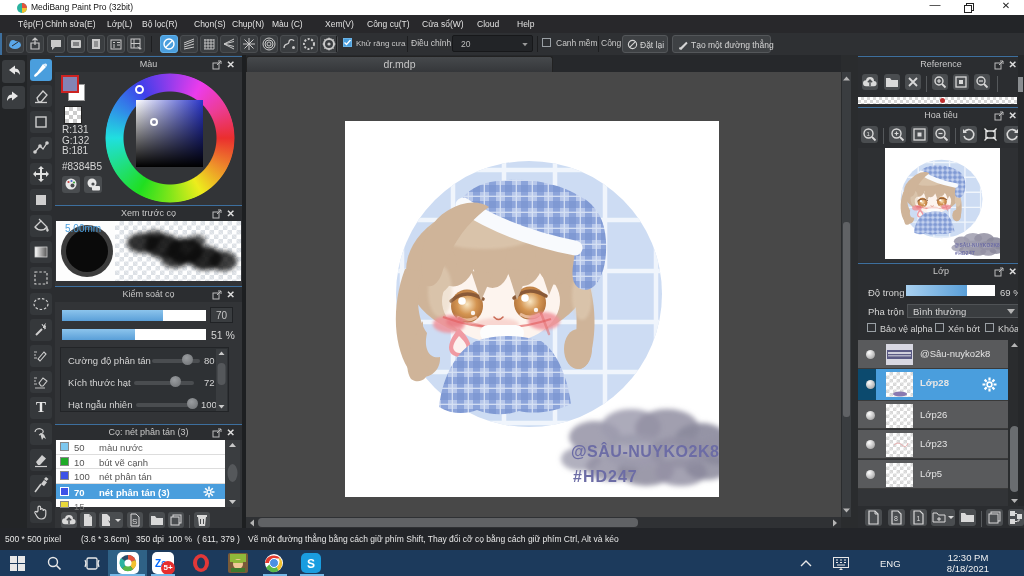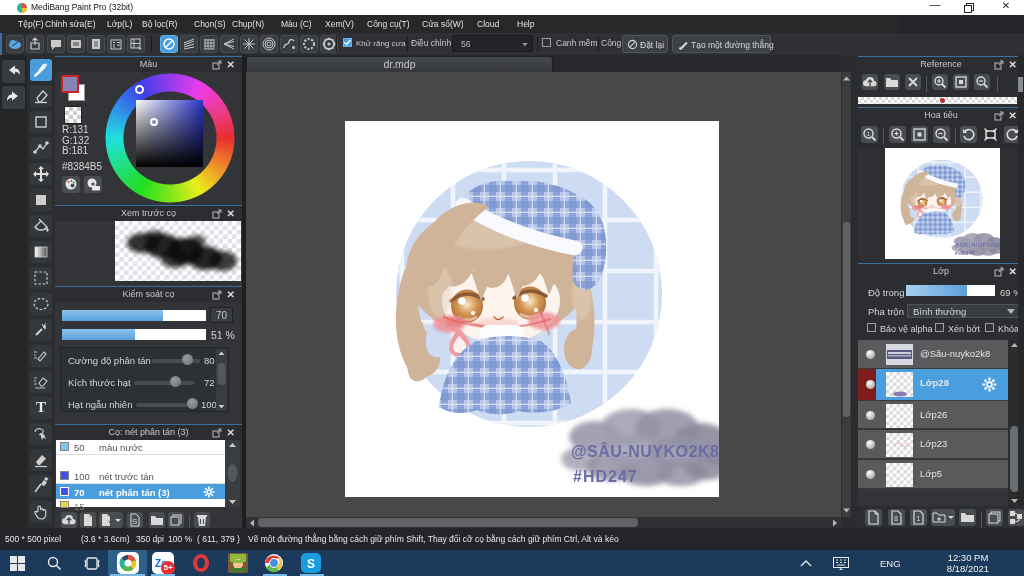--- a/index.html
+++ b/index.html
@@ -56,21 +56,21 @@
       </svg>
     <span class="winbtn" style="left:999px;width:14px;top:0px">✕</span>
   </div>
   <div id="menubar">
     <span style="left:18px">Tệp(F)</span>
     <span style="left:45px">Chỉnh sửa(E)</span>
     <span style="left:107px">Lớp(L)</span>
     <span style="left:142px">Bộ lọc(R)</span>
     <span style="left:194px">Chọn(S)</span>
     <span style="left:232px">Chụp(N)</span>
-    <span style="left:281px">Màu (C)</span>
+    <span style="left:272px">Màu (C)</span>
     <span style="left:325px">Xem(V)</span>
     <span style="left:367px">Công cụ(T)</span>
     <span style="left:422px">Cửa sổ(W)</span>
     <span style="left:477px">Cloud</span>
     <span style="left:517px">Help</span>
   </div>
   <div id="toolbar">
 
     <div class="tbtn" style="left:6px"><svg width="16" height="16" viewBox="0 0 16 16">
           <ellipse cx="8" cy="9" rx="6" ry="4" fill="#5aa7e8"></ellipse>
@@ -138,21 +138,21 @@
           <path d="M8 1.5 v2 M8 12.5 v2 M1.5 8 h2 M12.5 8 h2 M3.4 3.4 l1.4 1.4 M11.2 11.2 l1.4 1.4 M12.6 3.4 l-1.4 1.4 M4.8 11.2 l-1.4 1.4" stroke="#c9c9c9"></path>
         </svg></div>
     <div class="tsep" style="left:336px"></div>
     <span class="abs" style="left:343px;top:5px"><span class="chk" style="background:#4a9edd;border-color:#6ab4e8;position:relative"><svg width="9" height="9" viewBox="0 0 9 9" style="position:absolute;left:-1px;top:-1px">
             <path d="M1.5 4.5 l2 2 L7.5 2" stroke="#fff" stroke-width="1.4" fill="none"></path>
           </svg></span></span>
     <span class="tlabel" style="left:356px;font-size:8px;top:6px">Khử răng cưa</span>
     <div class="tsep" style="left:407px"></div>
     <span class="tlabel" style="left:411px">Điều chỉnh</span>
     <div class="abs" style="left:452px;top:2px;width:81px;height:17px;background:#222427;border:1px solid #17181a;border-radius:2px;color:#bdbdbd">
-      <span class="abs" style="left:8px;top:3px">56</span>
+      <span class="abs" style="left:8px;top:3px">20</span>
       <svg class="abs" style="right:4px;top:7px" width="6" height="4" viewBox="0 0 8 6">
           <path d="M0 0 L4 5 L8 0 Z" fill="#9a9a9a"></path>
         </svg>
     </div>
     <div class="tsep" style="left:537px"></div>
     <span class="abs" style="left:542px;top:5px"><span class="chk"></span></span>
     <span class="tlabel" style="left:556px">Canh mềm</span>
     <div class="tsep" style="left:598px"></div>
     <span class="tlabel" style="left:601px">Công</span>
     <div class="abs" style="left:622px;top:2px;width:46px;height:18px;background:#3e4144;border:1px solid #54575a;border-radius:3px;color:#d5d5d5">
@@ -283,20 +283,27 @@
     <div class="abs" style="left:50px;top:18px;width:130px;height:130px;border-radius:50%;background:conic-gradient(from 0deg, hsl(270,82%,58%), hsl(300,82%,58%) 30deg, hsl(330,82%,58%) 60deg, hsl(0,82%,55%) 90deg, hsl(30,85%,55%) 120deg, hsl(60,85%,52%) 150deg, hsl(90,80%,50%) 180deg, hsl(120,75%,50%) 210deg, hsl(150,75%,50%) 240deg, hsl(180,75%,50%) 270deg, hsl(210,80%,55%) 300deg, hsl(240,80%,58%) 330deg, hsl(270,82%,58%) 360deg);-webkit-mask:radial-gradient(circle, transparent 46px, #000 47px, #000 64px, transparent 65px);mask:radial-gradient(circle, transparent 46px, #000 47px, #000 64px, transparent 65px)"></div>
     <div class="abs" style="left:81px;top:45px;width:67px;height:67px;background:linear-gradient(to right,#fff,#2a35c8)"></div>
     <div class="abs" style="left:81px;top:45px;width:67px;height:67px;background:linear-gradient(to top,#000,rgba(0,0,0,0))"></div>
     <div class="abs" style="left:80px;top:30px;width:9px;height:9px;border:2px solid #fff;border-radius:50%"></div>
     <div class="abs" style="left:95px;top:63px;width:8px;height:8px;border:2px solid #fff;border-radius:50%"></div>
 
     <div class="phead" style="top:150px">Xem trước cọ<svg class="pop" viewBox="0 0 10 10">
           <rect x="1" y="3" width="6" height="6" fill="none" stroke="#bbb"></rect>
           <path d="M5 5 L9 1 M6 1 h3 v3" stroke="#bbb" fill="none"></path>
         </svg><span class="x">✕</span></div>
+    <div class="abs" style="left:1px;top:166px;width:59px;height:60px;background:#fdfdfd">
+      <svg width="59" height="60">
+          <circle cx="31" cy="30" r="26" fill="#3c3c3c"></circle>
+          <circle cx="31" cy="30" r="21" fill="#0a0a0a"></circle>
+        </svg>
+      <span class="abs" style="left:9px;top:2px;color:#4a9edd;font-size:10px">5.00mm</span>
+    </div>
     <div class="abs" style="left:60px;top:166px;width:126px;height:60px;background:#fff;background-image:linear-gradient(45deg,#dde1e6 25%,transparent 25%,transparent 75%,#dde1e6 75%),linear-gradient(45deg,#dde1e6 25%,transparent 25%,transparent 75%,#dde1e6 75%);background-size:9px 9px;background-position:0 0,4.5px 4.5px">
       <svg width="126" height="60" viewBox="0 0 126 60">
           <defs>
             <filter id="smk" x="-40%" y="-40%" width="180%" height="180%">
               <feGaussianBlur stdDeviation="2.2"></feGaussianBlur>
             </filter>
           </defs>
       <g filter="url(#smk)" fill="#0d0d0d">
             <ellipse cx="28" cy="22" rx="16" ry="10" opacity=".85"></ellipse>
             <ellipse cx="48" cy="25" rx="18" ry="12" opacity=".9"></ellipse>
@@ -347,24 +354,29 @@
     <div class="phead" style="top:369px">Cọ: nét phân tán (3)<svg class="pop" viewBox="0 0 10 10">
           <rect x="1" y="3" width="6" height="6" fill="none" stroke="#bbb"></rect>
           <path d="M5 5 L9 1 M6 1 h3 v3" stroke="#bbb" fill="none"></path>
         </svg><span class="x">✕</span></div>
     <div class="abs" style="left:1px;top:385px;width:169px;height:67px;background:#fff;font-size:9.5px;color:#555">
       <div class="abs" style="left:0;top:0;width:169px;height:14.5px;border-bottom:1px solid #ddd">
           <span class="abs" style="left:4px;top:2px;width:9px;height:9px;background:#7ec8ef;border:1px solid #888"></span>
           <span class="abs" style="left:18px;top:2px">50</span>
           <span class="abs" style="left:43px;top:2px">màu nước</span>
         </div>
+      <div class="abs" style="left:0;top:14.5px;width:169px;height:14.5px;border-bottom:1px solid #ddd">
+          <span class="abs" style="left:4px;top:2px;width:9px;height:9px;background:#1fab28;border:1px solid #888"></span>
+          <span class="abs" style="left:18px;top:2px">10</span>
+          <span class="abs" style="left:43px;top:2px">bút vẽ cạnh</span>
+        </div>
       <div class="abs" style="left:0;top:29px;width:169px;height:14.5px;border-bottom:1px solid #ddd">
           <span class="abs" style="left:4px;top:2px;width:9px;height:9px;background:#3d53e8;border:1px solid #888"></span>
           <span class="abs" style="left:18px;top:2px">100</span>
-          <span class="abs" style="left:43px;top:2px">nét trước tán</span>
+          <span class="abs" style="left:43px;top:2px">nét phân tán</span>
         </div>
       <div class="abs" style="left:0;top:43.5px;width:169px;height:15.5px;background:#4a9edd;color:#fff;font-weight:bold">
           <span class="abs" style="left:4px;top:3px;width:9px;height:9px;background:#3d53e8;border:1px solid #fff"></span>
           <span class="abs" style="left:18px;top:3px">70</span>
           <span class="abs" style="left:43px;top:3px">nét phân tán (3)</span>
           <svg class="abs" style="left:147px;top:2px" width="12" height="12" viewBox="0 0 12 12">
             <circle cx="6" cy="6" r="2" fill="none" stroke="#fff" stroke-width="1.3"></circle>
             <g stroke="#fff" stroke-width="1.6">
               <path d="M6 0.5 V3 M6 9 V11.5 M0.5 6 H3 M9 6 H11.5 M2.2 2.2 L4 4 M8 8 L9.8 9.8 M9.8 2.2 L8 4 M4 8 L2.2 9.8"></path>
             </g>
@@ -655,21 +667,21 @@
       <div class="abs" style="left:0;top:0;width:150px;height:29px;background:#595a5c;border-bottom:1px solid #3a3a3a">
         <span class="abs" style="left:8px;top:10px;width:9px;height:9px;border-radius:50%;background:radial-gradient(circle at 35% 30%,#fff,#909090)"></span>
         <span class="abs" style="left:28px;top:4px;width:27px;height:21px;background:#ddd"><svg width="27" height="21">
               <rect width="27" height="21" fill="#d8d8e2"></rect>
               <rect x="1" y="6" width="25" height="9" fill="#5a5a85"></rect>
               <rect x="2" y="8" width="23" height="2" fill="#fff" opacity=".7"></rect>
               <rect x="2" y="11" width="23" height="1.5" fill="#fff" opacity=".5"></rect>
             </svg></span>
         <span class="abs" style="left:62px;top:8px">@Sâu-nuyko2k8</span>
       </div>
-      <div class="abs" style="left:0;top:29px;width:150px;height:31px;background:#7f1d1d">
+      <div class="abs" style="left:0;top:29px;width:150px;height:31px;background:#0c4a6e">
         <span class="abs" style="left:8px;top:11px;width:9px;height:9px;border-radius:50%;background:radial-gradient(circle at 35% 30%,#fff,#909090)"></span>
         <div class="abs" style="left:18px;top:0;width:132px;height:31px;background:#4a9edd"></div>
         <span class="abs" style="left:28px;top:3px;width:27px;height:25px;background:#fff;background-image:linear-gradient(45deg,#d8d8d8 25%,transparent 25%,transparent 75%,#d8d8d8 75%),linear-gradient(45deg,#d8d8d8 25%,transparent 25%,transparent 75%,#d8d8d8 75%);background-size:7px 7px;background-position:0 0,3.5px 3.5px">
             <svg width="27" height="25" style="position:absolute;left:0;top:0">
               <ellipse cx="14" cy="22" rx="7" ry="2.5" fill="#8a7ab0"></ellipse>
             </svg>
           </span>
         <span class="abs" style="left:62px;top:8px;font-weight:bold">Lớp28</span>
         <svg class="abs" style="left:124px;top:8px" width="15" height="15" viewBox="0 0 15 15">
             <circle cx="7.5" cy="7.5" r="2.4" fill="none" stroke="#fff" stroke-width="1.6"></circle>

